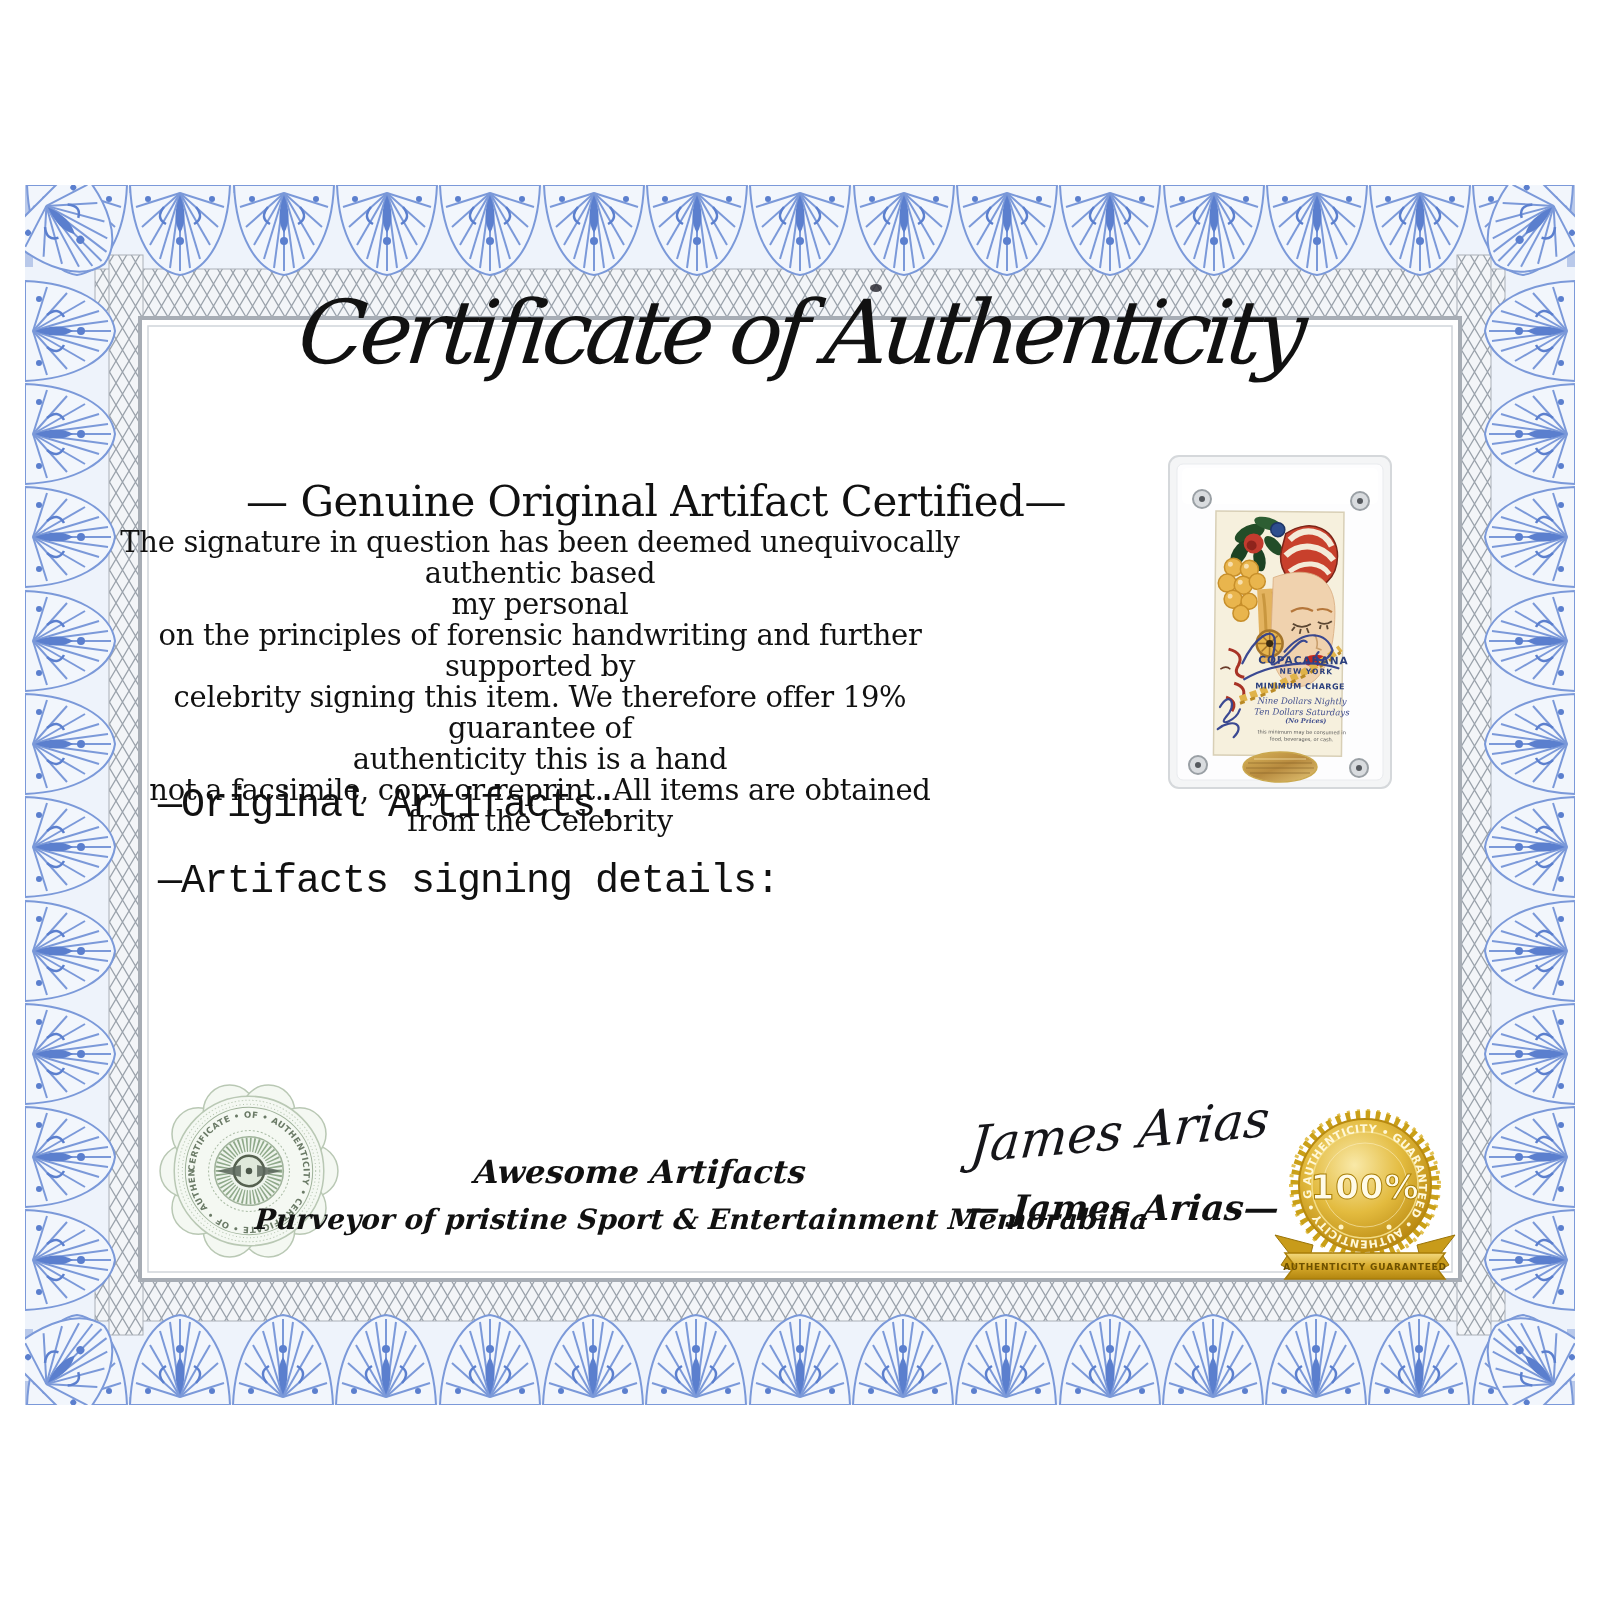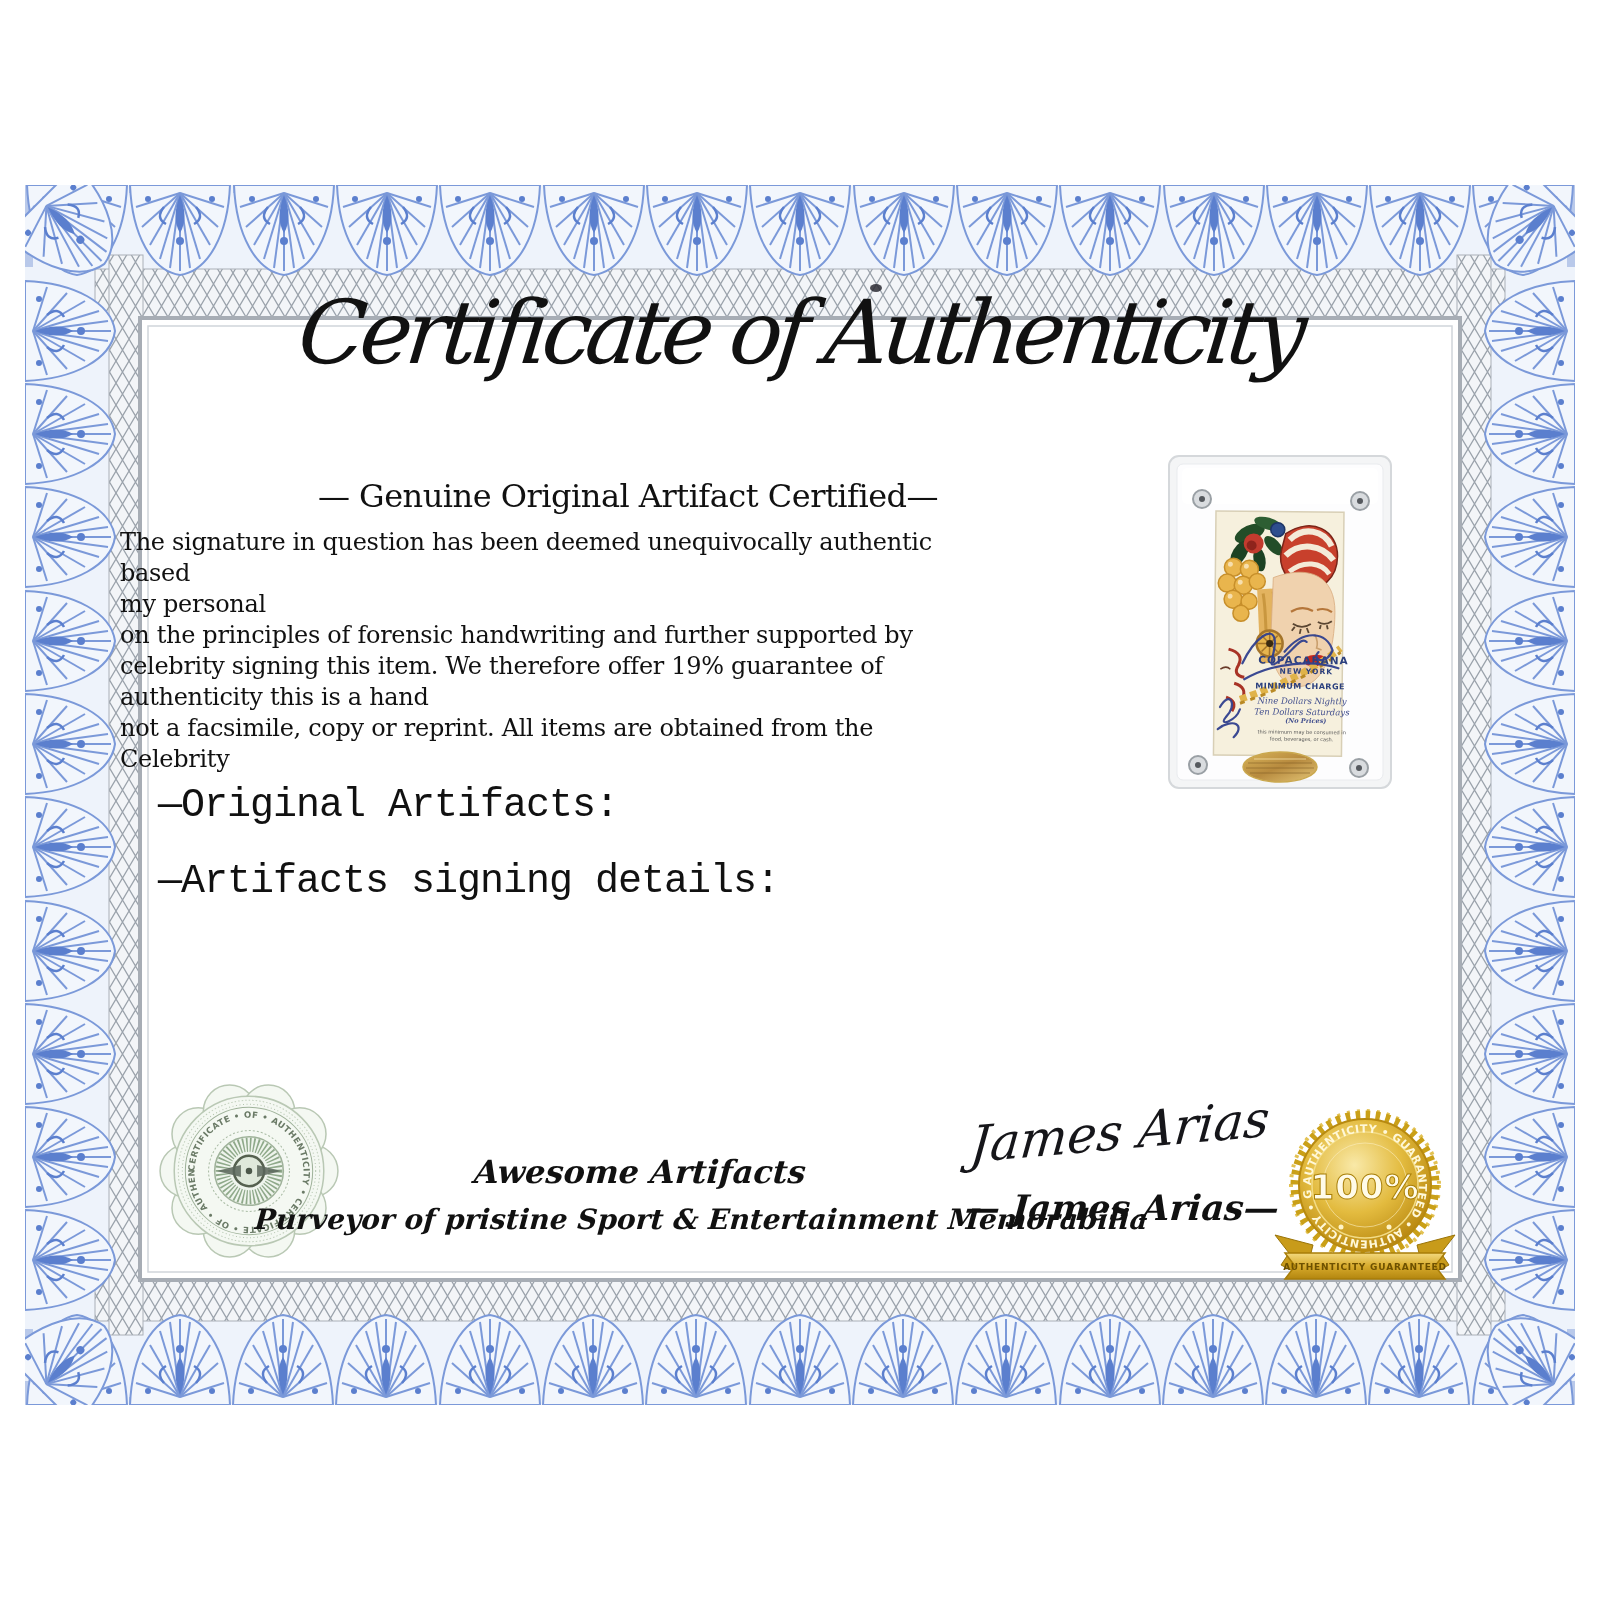--- a/index.html
+++ b/index.html
@@ -11,26 +11,26 @@
   .cert{position:absolute;left:25px;top:185px;width:1550px;height:1220px;}
   .border-svg{position:absolute;left:0;top:0;width:1550px;height:1220px;}
   .layer{position:absolute;}
 
   .title{
     left:0;top:96px;width:100%;text-align:center;
     font-size:88px;font-style:italic;letter-spacing:-6px;
     transform:skewX(-6deg);white-space:nowrap;
   }
   .subtitle{
-    left:18px;top:292px;width:1170px;text-align:center;
-    font-size:32px;letter-spacing:-0.5px;
+    left:0;top:292px;width:1170px;text-align:center;
+    font-size:42px;letter-spacing:-0.5px;padding-left:46px;
   }
   .bodytext{
-    left:95px;top:342px;width:840px;
-    font-size:24px;line-height:31px;letter-spacing:-0.3px;
+    left:95px;top:342px;width:840px;text-align:center;
+    font-size:29px;line-height:31px;letter-spacing:-0.3px;
   }
   .heading{font-size:40px;letter-spacing:-1px;white-space:nowrap;font-family:Liberation Mono, monospace;}
   .h1{left:133px;top:598px;}
   .h2{left:133px;top:674px;text-align:right;}
 
   .artifact-wrap{left:1143px;top:270px;width:224px;height:334px;}
   .seal-green-wrap{left:128px;top:890px;width:192px;height:192px;}
   .seal-gold-wrap{left:1242px;top:922px;width:196px;height:186px;}
 
   .company{

